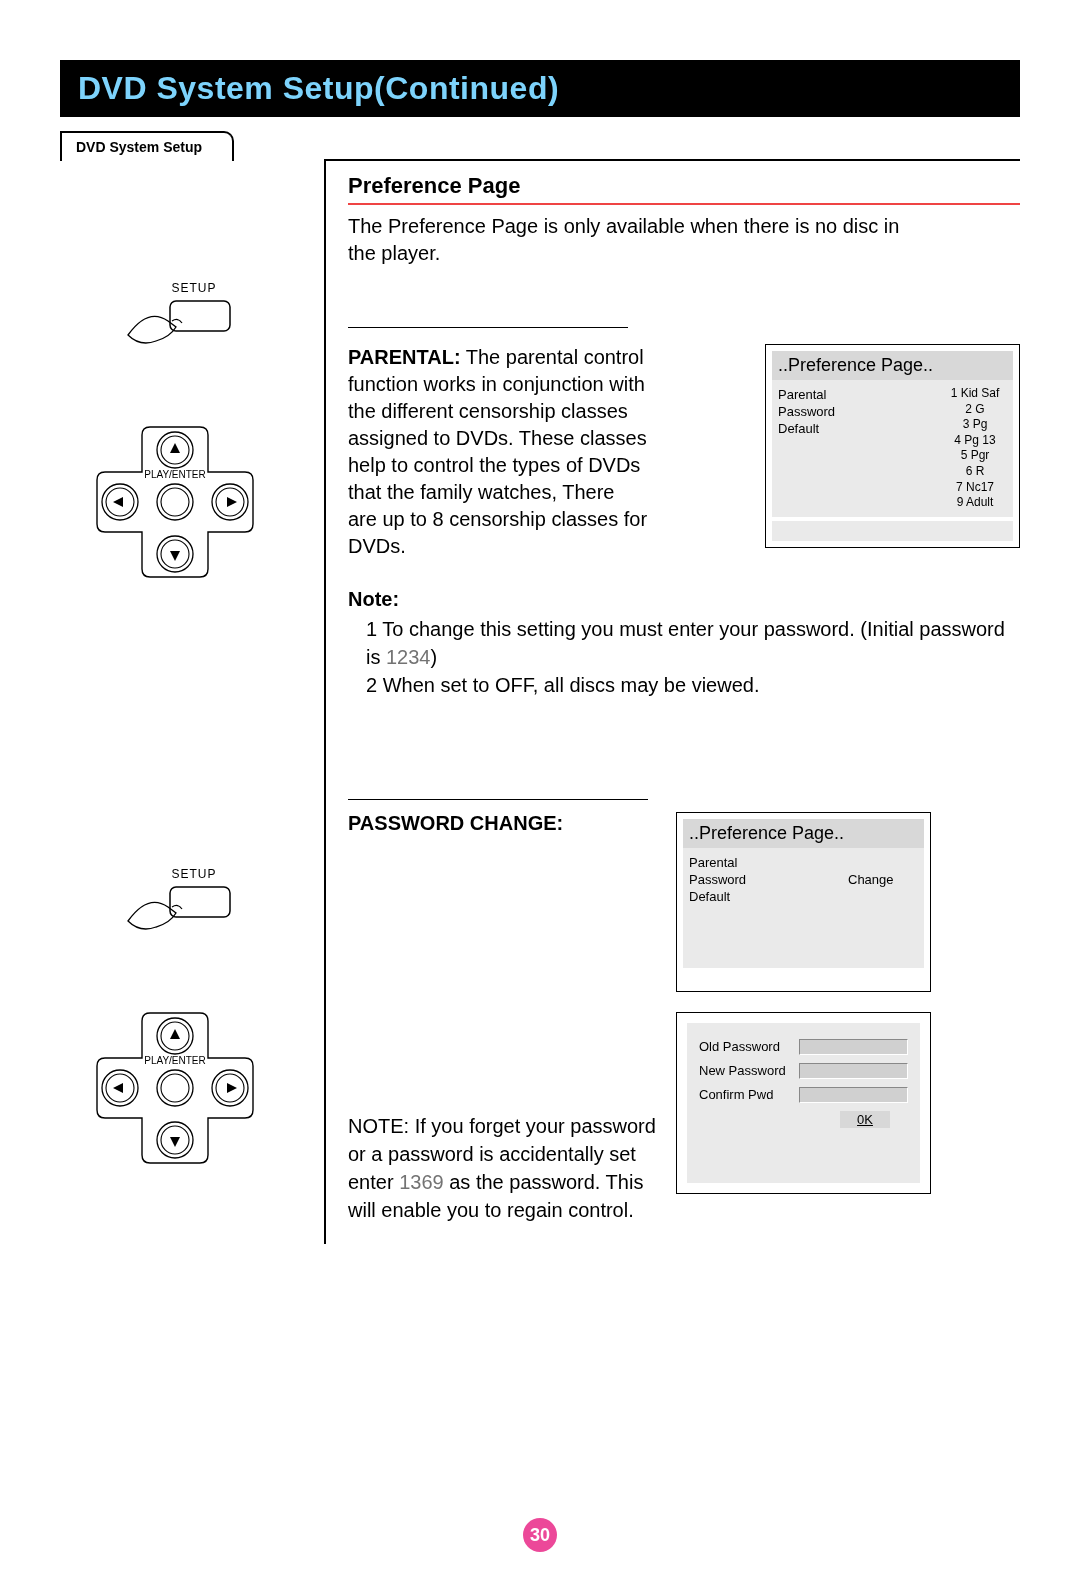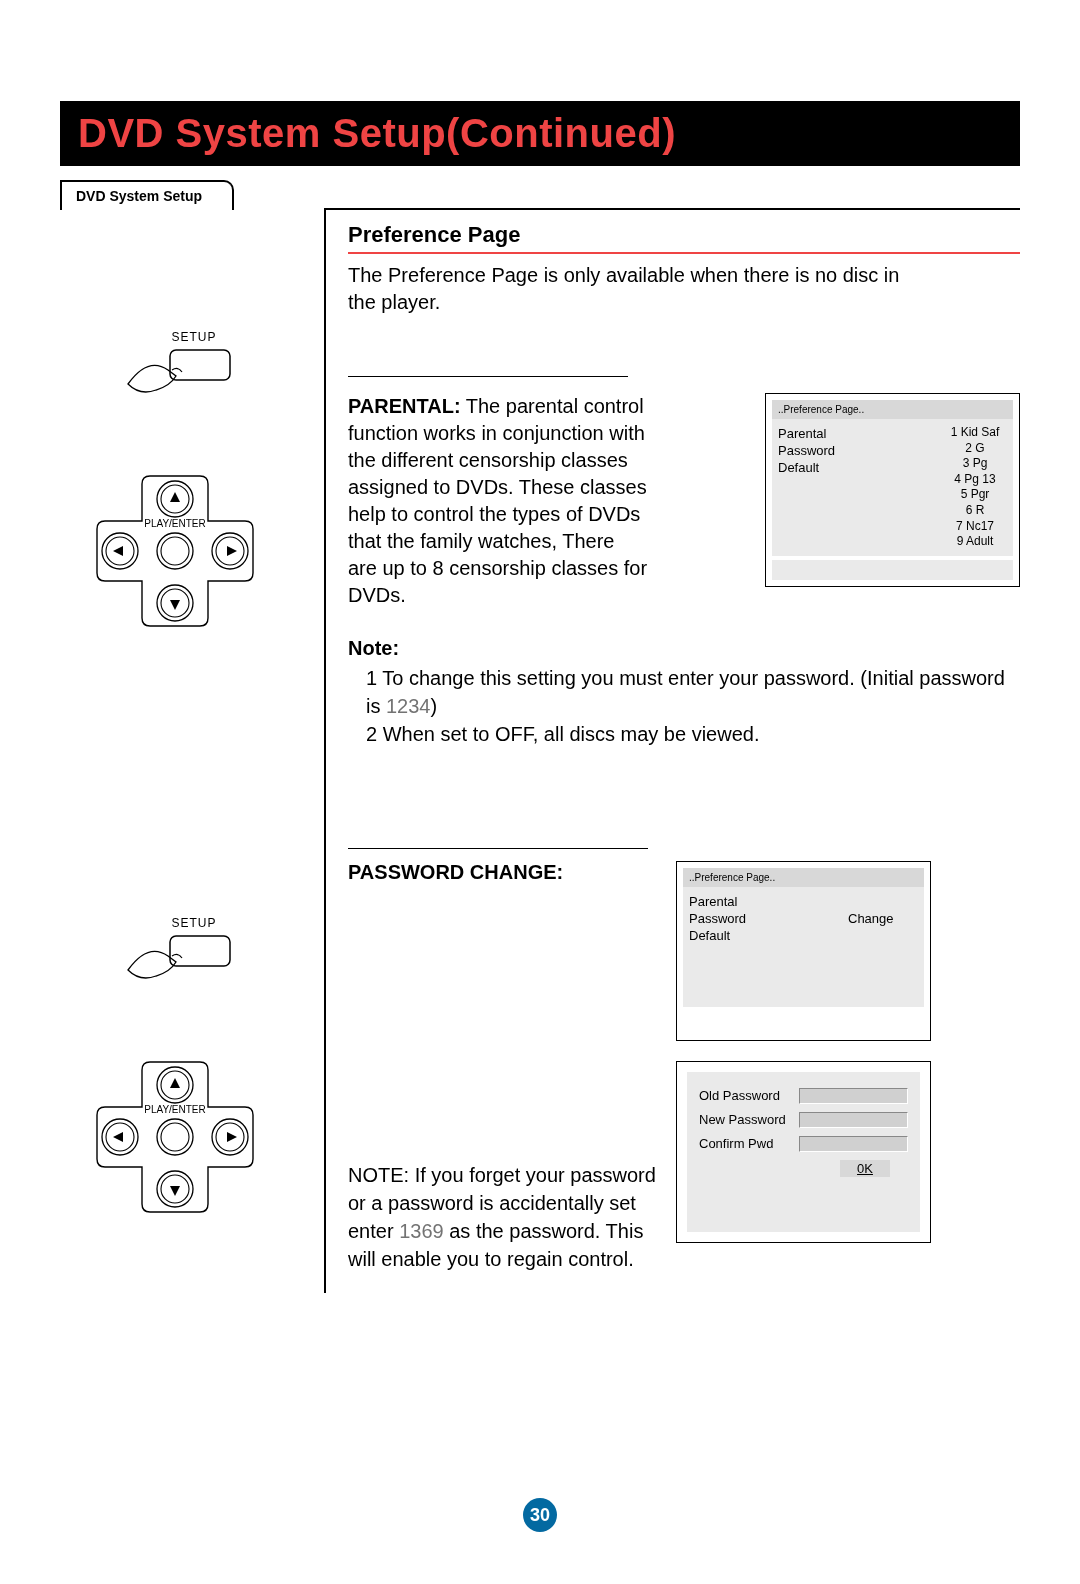--- a/index.html
+++ b/index.html
@@ -9,26 +9,25 @@
     background: #fff;
     width: 1080px;
     height: 1584px;
     position: relative;
   }
   .page {
     padding: 60px 60px 0 60px;
   }
   .black-banner {
     background: #000;
-    color: #ef4444;
-    font-size: 40px;
+    color: #7dd3fc;
+    font-size: 32px;
     font-weight: bold;
     padding: 10px 18px;
     letter-spacing: 0.5px;
-    margin-top: 41px;
   }
   .tab-row {
     margin-top: 14px;
     display: flex;
   }
   .tab {
     border: 2px solid #000;
     border-top-right-radius: 10px;
     padding: 6px 30px 6px 14px;
     font-size: 14px;
@@ -88,21 +87,21 @@
     border: 1.5px solid #000;
     background: #fff;
     width: 255px;
     flex: 0 0 255px;
     padding: 6px;
     font-size: 13px;
   }
   .osd-header {
     background: #d8d8d8;
     padding: 4px 6px;
-    font-size: 10px;
+    font-size: 18px;
   }
   .osd-body {
     background: #eaeaea;
     padding: 6px;
     min-height: 120px;
     position: relative;
     display: flex;
     gap: 8px;
   }
   .osd-left-list { flex: 1; }
@@ -183,26 +182,26 @@
     padding: 1px 0;
   }
   .note2 {
     font-size: 20px;
     line-height: 1.4;
     margin-top: 100px;
   }
   .page-number {
     position: absolute;
     left: 50%;
-    bottom: 52px;
+    bottom: 32px;
     transform: translateX(-50%);
     width: 34px;
     height: 34px;
     border-radius: 50%;
-    background: #0369a1;
+    background: #ec4899;
     color: #fff;
     font-size: 18px;
     font-weight: bold;
     display: flex;
     align-items: center;
     justify-content: center;
   }
   
   .setup-icon-wrap { margin: 0 0 60px 60px; }
   .setup-label {

